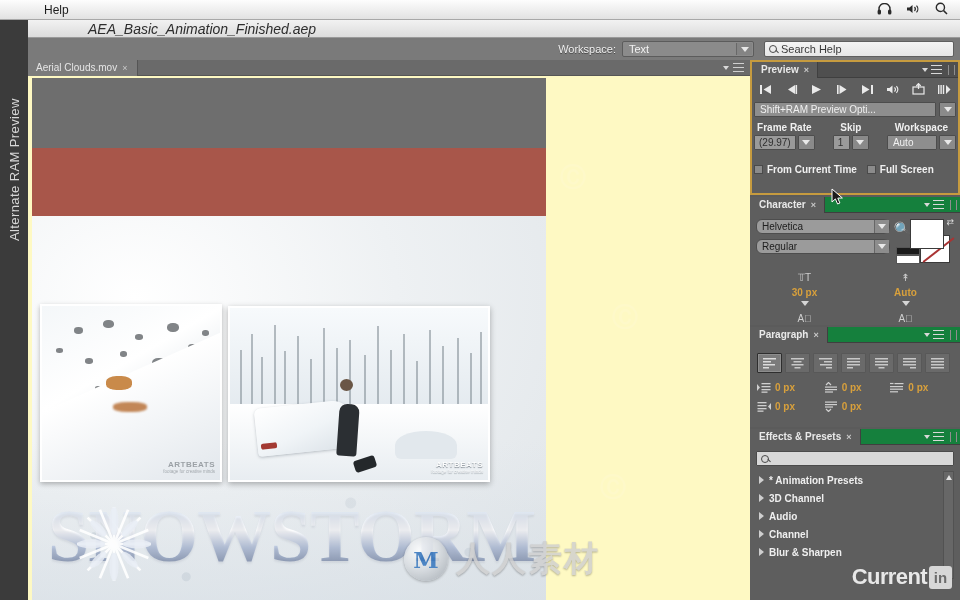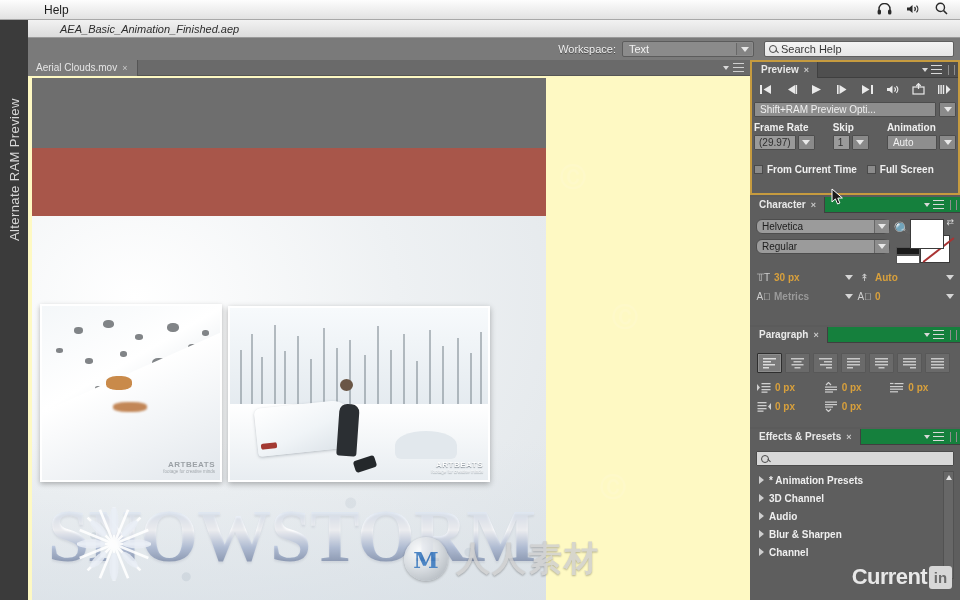--- a/index.html
+++ b/index.html
@@ -35,21 +35,21 @@
     white-space:nowrap;
   }
 
   
   #doctitle{
     position:absolute; left:28px; top:20px; width:932px; height:18px;
     background:linear-gradient(#f2f2f2,#dcdcdc);
     border-bottom:1px solid #9a9a9a;
     display:flex; align-items:center;
   }
-  #doctitle .dt{ margin-left:32px; font-size:11px; color:#2d2d2d; font-style:italic;}
+  #doctitle .dt{ margin-left:60px; font-size:14px; color:#2d2d2d; font-style:italic;}
 
   
   #toolbar{
     position:absolute; left:28px; top:38px; width:932px; height:22px;
     background:#7a7a7a;
     display:flex; align-items:center; justify-content:flex-end;
   }
   #wsLabel{ font-size:11px; color:#efefef; margin-right:6px; text-shadow:0 1px 0 #4a4a4a;}
   #wsSelect{
     width:132px; height:16px; background:#8b8b8b;
@@ -224,21 +224,21 @@
   }
   .gripcell{
     position:absolute; right:3px; top:3px; width:7px; height:10px;
     display:flex; justify-content:space-between;
   }
   .gripcell i{ width:1px; height:10px; background:#8e8e8e; display:block;}
 
   .pbody{ padding:6px 6px 7px 6px; }
 
   
-  #previewPanel{ top:0; height:135px; border:2px solid #c69b3f; }
+  #previewPanel{ top:0; height:135px; border:2px solid #c69b3f;text-align:center; }
   #previewPanel .paneltabs{ background:#4f4f4f;}
   .transport{
     display:flex; align-items:center; justify-content:space-between;
     padding:3px 4px 5px 4px;
   }
   .tbtn{ width:19px;height:16px;display:flex;align-items:center;justify-content:center;color:#eaeaea;}
   .tbtn svg{ display:block; }
   .rowsel{
     display:flex; align-items:center; margin:0 2px 5px 2px;
   }
@@ -275,21 +275,21 @@
   .swatches{ position:relative; width:58px; height:46px;}
   .sw-fill{position:absolute;left:14px;top:0;width:34px;height:30px;background:#fff;border:1px solid #3a3a3a;}
   .sw-stroke{position:absolute;left:24px;top:16px;width:30px;height:28px;background:#fff;border:1px solid #3a3a3a;}
   .noline{position:absolute;inset:0;}
   .noline::after{content:"";position:absolute;left:-2px;top:50%;width:140%;height:2px;background:#a33;transform:rotate(-38deg);}
   .swap{position:absolute;right:0;top:-2px;font-size:9px;color:#ddd;}
   .miniblk{position:absolute;left:0;top:28px;width:24px;height:8px;background:#1b1b1b;border:1px solid #555;}
   .miniwht{position:absolute;left:0;top:36px;width:24px;height:9px;background:#fff;border:1px solid #555;}
   .eyedrop{ position:absolute; left:-2px; top:2px; color:#d9d9d9; font-size:14px; transform:rotate(-10deg);}
   .metricsrow{ display:flex; gap:4px; align-items:center; margin-top:5px;}
-  .mcell{ display:flex; align-items:center; gap:3px; width:50%; }
+  .mcell{ display:flex; align-items:center; gap:3px; width:50%;flex-direction:column; }
   .micon{ width:15px;height:14px;color:#cfcfcf;font-size:10px;display:flex;align-items:center;justify-content:center;}
   .mval{ font-size:10px; color:#d8a03c; font-weight:bold; flex:1;}
   .mval.dim{ color:#9a9a9a; }
   .mtri{ width:0;height:0;border-left:4px solid transparent;border-right:4px solid transparent;border-top:5px solid #d6d6d6;}
 
   
   #paraPanel{ top:267px; height:100px; }
   .aligngrid{ display:flex; gap:3px; padding:4px 1px 2px 1px; }
   .abtn{ width:25px;height:20px; background:#6a6a6a; border:1px solid #585858; display:flex;align-items:center;justify-content:center; border-radius:1px;}
   .abtn.active{ background:#7b7b7b; border:1px solid #2e2e2e; box-shadow:inset 0 0 0 1px #8d8d8d;}
@@ -610,21 +610,21 @@
       <div class="fcol" style="width:44px">
         <span class="flabel">Skip</span>
         <div style="display:flex;gap:2px;">
           <div class="fsmall" style="flex:1">1</div>
           <div class="selbtn" style="margin-left:0">
               <i class="caret"></i>
             </div>
         </div>
       </div>
       <div class="fcol" style="width:84px">
-        <span class="flabel">Animation</span>
+        <span class="flabel">Workspace</span>
         <div style="display:flex;gap:2px;">
           <div class="selbox" style="height:15px;flex:1">Auto</div>
           <div class="selbtn" style="margin-left:0">
               <i class="caret"></i>
             </div>
         </div>
       </div>
     </div>
 
     <div class="checkrow">
@@ -892,25 +892,25 @@
         <div class="fxrow">
           <i class="ftri"></i>
           <span>3D Channel</span>
         </div>
         <div class="fxrow">
           <i class="ftri"></i>
           <span>Audio</span>
         </div>
         <div class="fxrow">
           <i class="ftri"></i>
-          <span>Blur &amp; Sharpen</span>
+          <span>Channel</span>
         </div>
         <div class="fxrow">
           <i class="ftri"></i>
-          <span>Channel</span>
+          <span>Blur &amp; Sharpen</span>
         </div>
         <div class="fxscroll">
           <i class="uptri"></i>
         </div>
       </div>
     </div>
   </div>
 </div>
 
 <div class="ghostwm" style="left:560px;top:160px;">Ⓒ</div>

